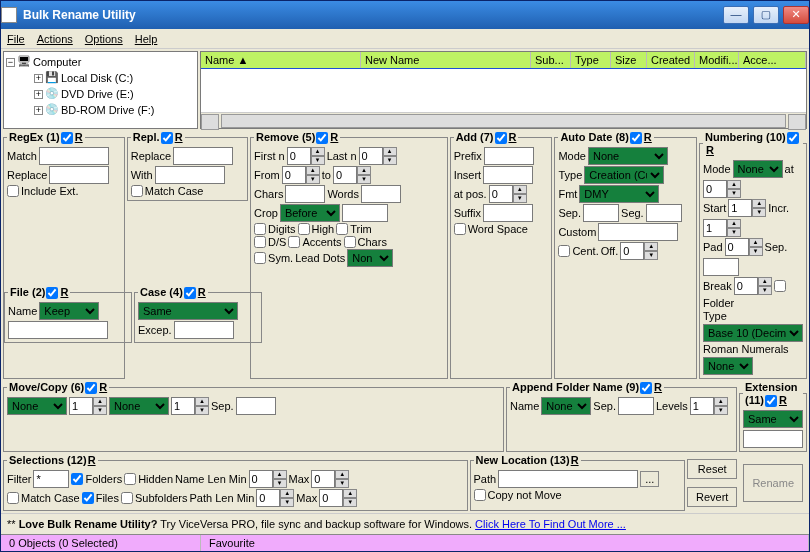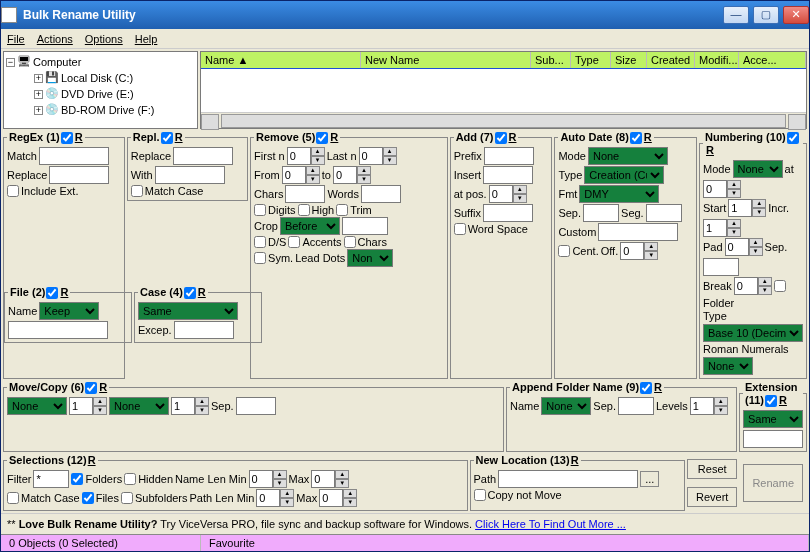--- a/index.html
+++ b/index.html
@@ -187,31 +187,31 @@
                 </span>
               </span>
             </div>
      <div class="fl">
               <label>Chars</label>
               <input type="text" class="w40" style="">
               <label>Words</label>
               <input type="text" class="w40" style="">
             </div>
      <div class="fl">
-              <input type="checkbox" style="">
-              <label>Digits</label>
-              <input type="checkbox" style="">
-              <label>High</label> 
-              <input type="checkbox" style="">
-              <label>Trim</label>
-            </div>
-     <div class="fl">
               <label>Crop</label>
               <select class="w60"><option>Before</option></select>
               <input type="text" class="w46" style="">
+            </div>
+     <div class="fl">
+              <input type="checkbox" style="">
+              <label>Digits</label>
+              <input type="checkbox" style="">
+              <label>High</label> 
+              <input type="checkbox" style="">
+              <label>Trim</label>
             </div>
      <div class="fl">
               <input type="checkbox" style="">
               <label>D/S</label>
               <input type="checkbox" style="">
               <label>Accents</label>
               <input type="checkbox" style="">
               <label>Chars</label>
             </div>
      <div class="fl">

